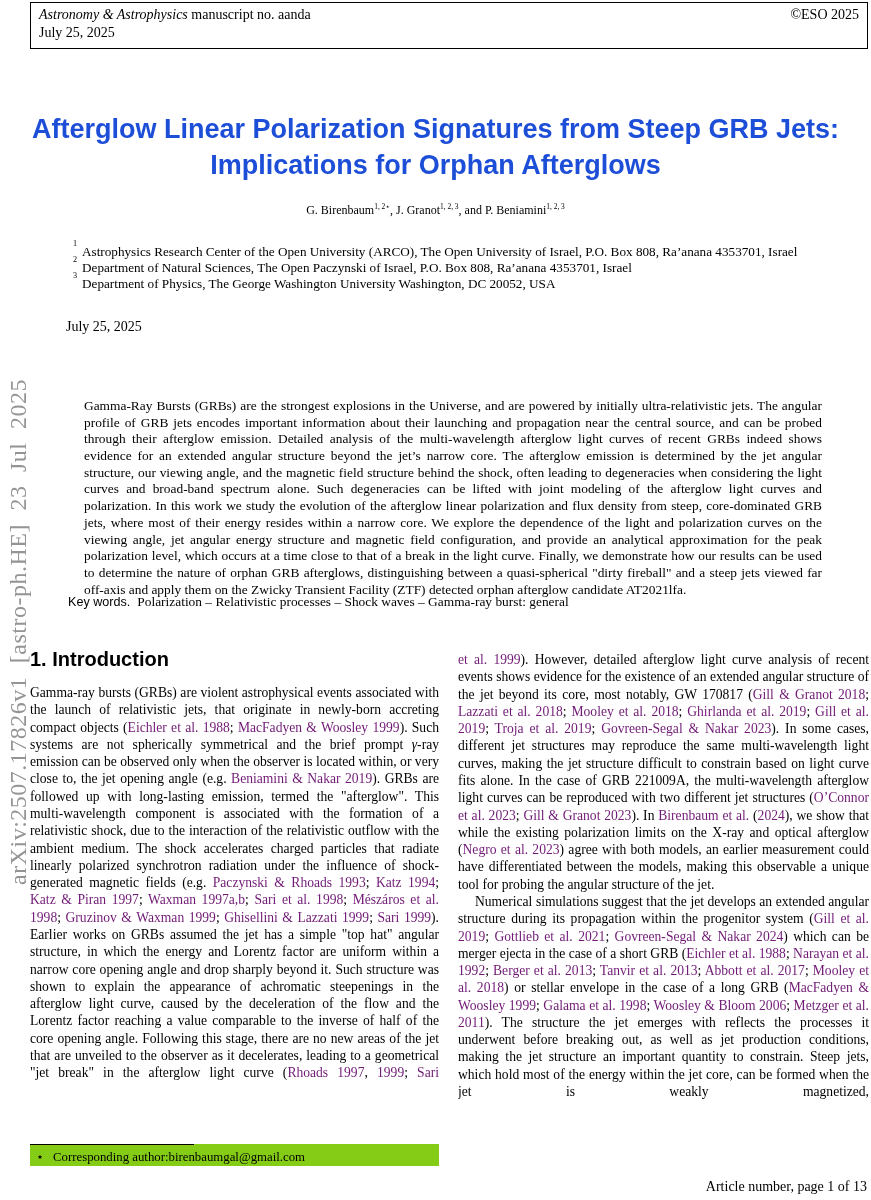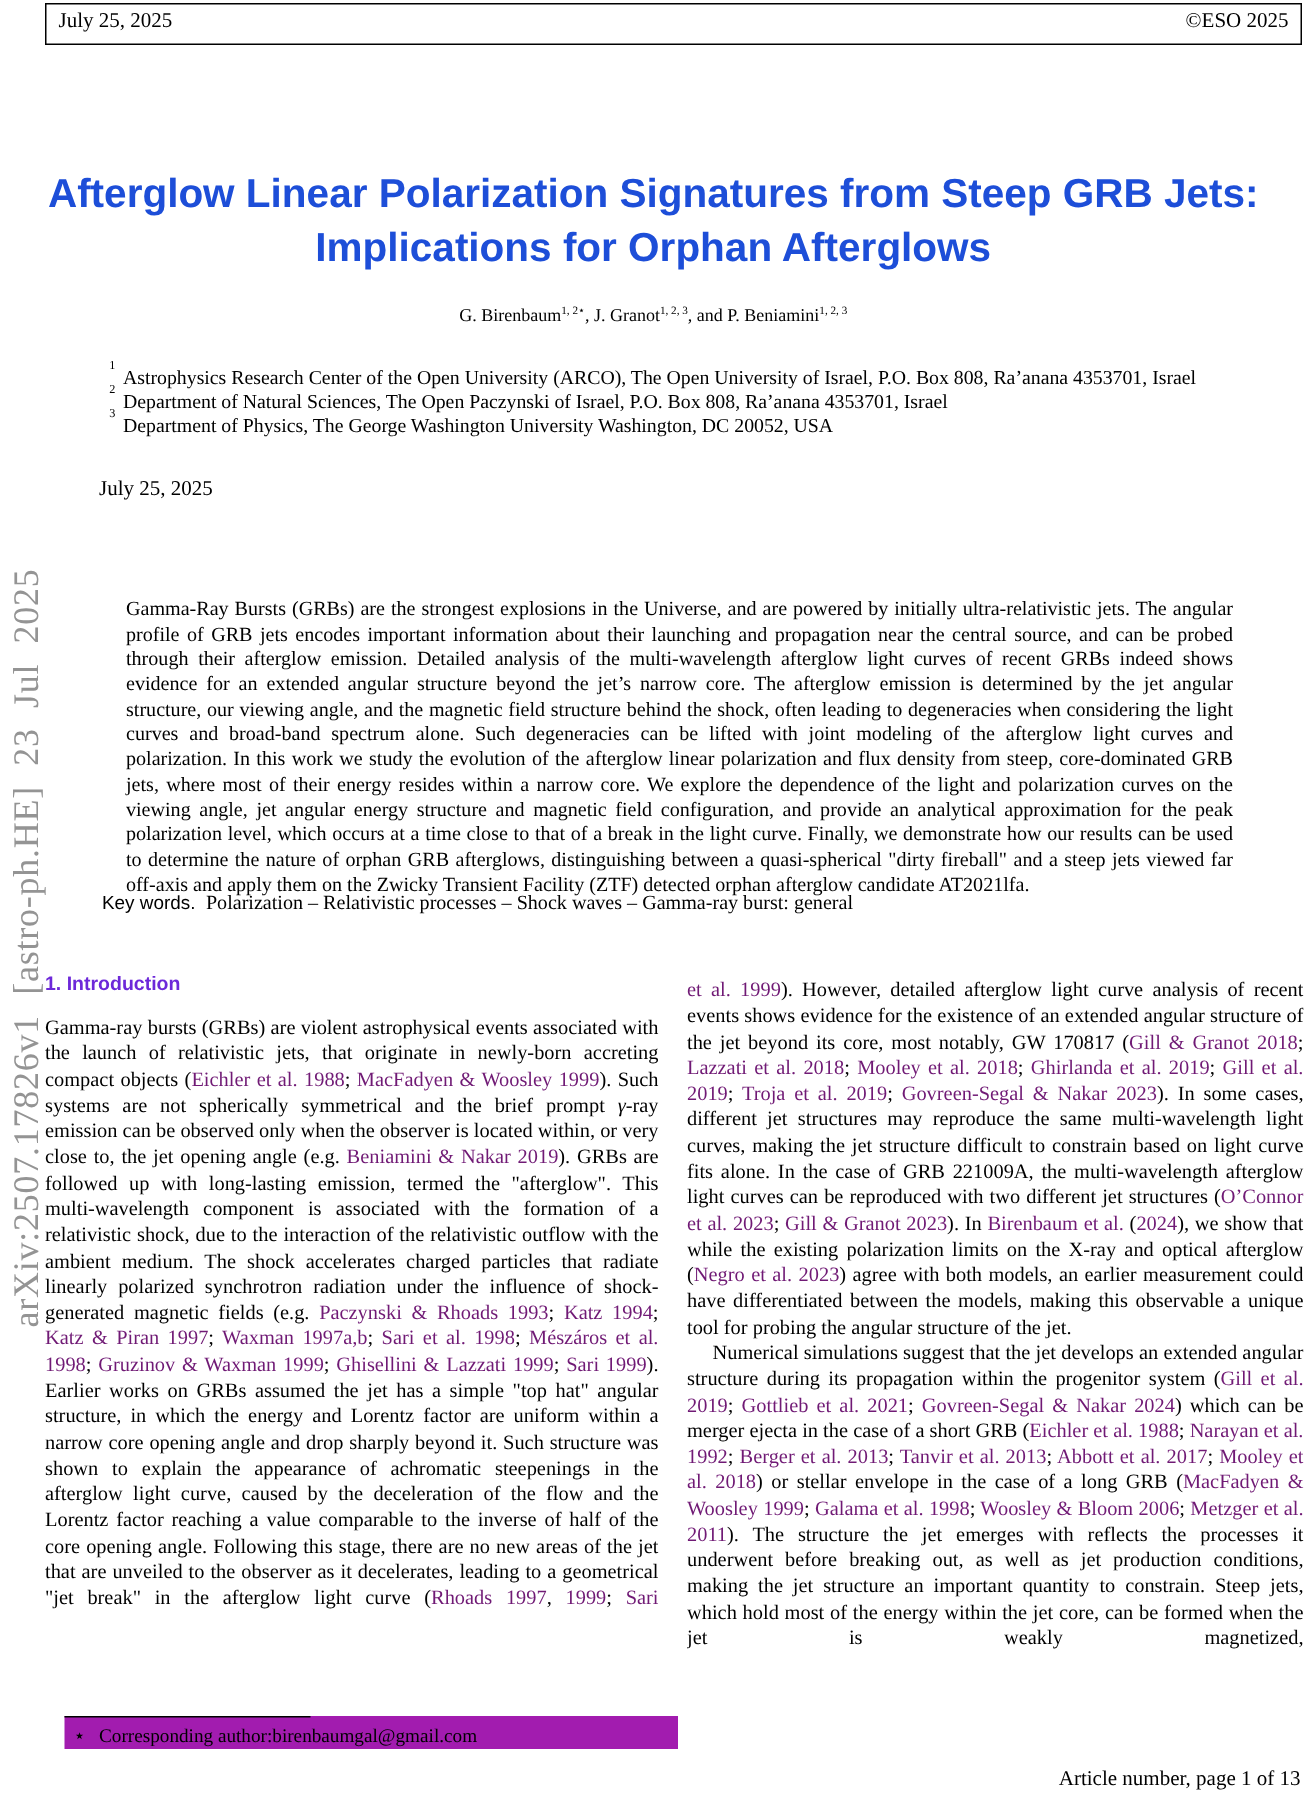--- a/index.html
+++ b/index.html
@@ -51,50 +51,51 @@
   }
   .keywords { position:absolute; left:68px; right:33px; top:594px; margin:0; font-size:13.4px; }
   .kw-label { font-family:"Liberation Sans", sans-serif; font-weight:normal; font-size:12.6px; margin-right:7px; }
 
   .col { position:absolute; top:648px; }
   .col-left  { left:30px;  width:409px; height:492px; overflow:hidden; }
   .col-right { left:458px; width:411px; height:508px; overflow:hidden; padding-top:3px; }
 
   .sec-head {
     margin:0 0 13px 0; font-family:"Liberation Sans", sans-serif;
-    font-weight:bold; font-size:13px; color:#6d28d9;
+    font-weight:bold; font-size:20px; color:#000000;
   }
   .body-par { margin:0; font-size:13.6px; line-height:1.272; text-align:justify; }
   .body-par.cont { text-align-last:justify; }
   .body-par.indent { text-indent:17px; }
   .cite { color:#701a75; }
   .it { font-style:italic; }
 
   .footnote {
-    position:absolute; left:43px; top:1144px; width:409px; background:#a21caf; z-index:2;
+    position:absolute; left:30px; top:1144px; width:409px; background:#84cc16; z-index:2;
     font-size:12.8px; line-height:1.3;
   }
   .fn-rule { width:164px; border-top:1.2px solid #000; margin-bottom:4px; }
   .fn-line { padding-left:6px; }
   .fn-star { margin-right:9px; }
 
   .footer {
     position:absolute; right:4px; top:1179px; background:#fff; z-index:2;
     font-size:14px; text-align:right;
   }
 </style>
 </head>
 <body>
 
 <div class="page">
 
   <div class="arxiv">arXiv:2507.17826v1 [astro-ph.HE] 23 Jul 2025</div>
 
   <div class="hbox">
     <div class="hleft">
+      <div class="hline1"><span class="it">Astronomy &amp; Astrophysics</span><span> manuscript no. aanda</span></div>
       <div class="hline2">July 25, 2025</div>
     </div>
     <div class="hright">©ESO 2025</div>
   </div>
 
   <h1 class="title">
     <span class="tline">Afterglow Linear Polarization Signatures from Steep GRB Jets:</span>
     <span class="tline">Implications for Orphan Afterglows</span>
   </h1>
 

